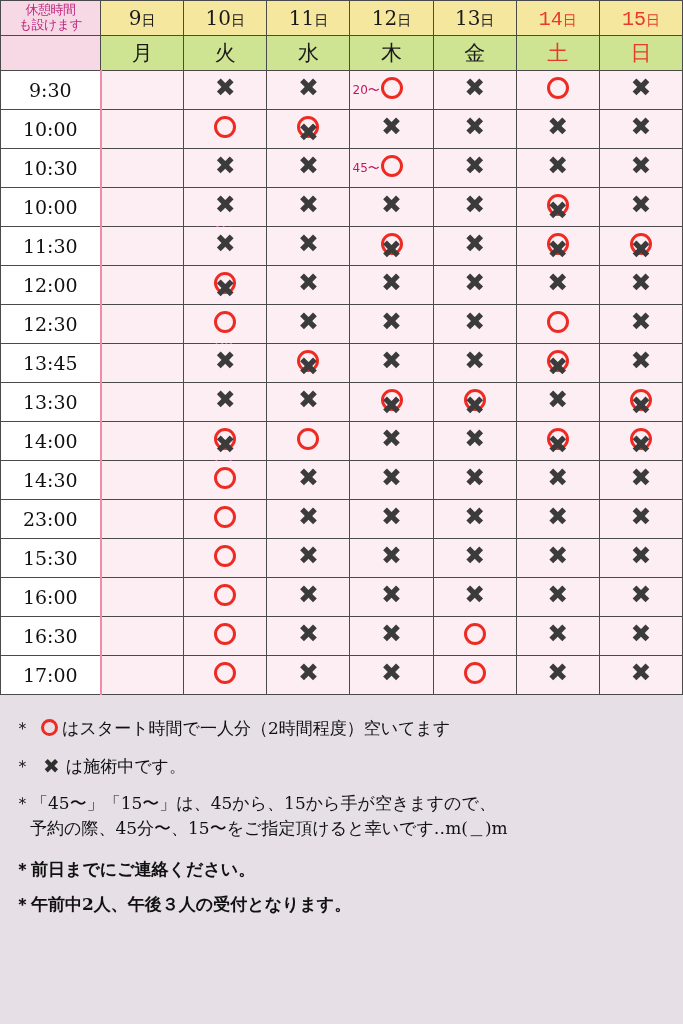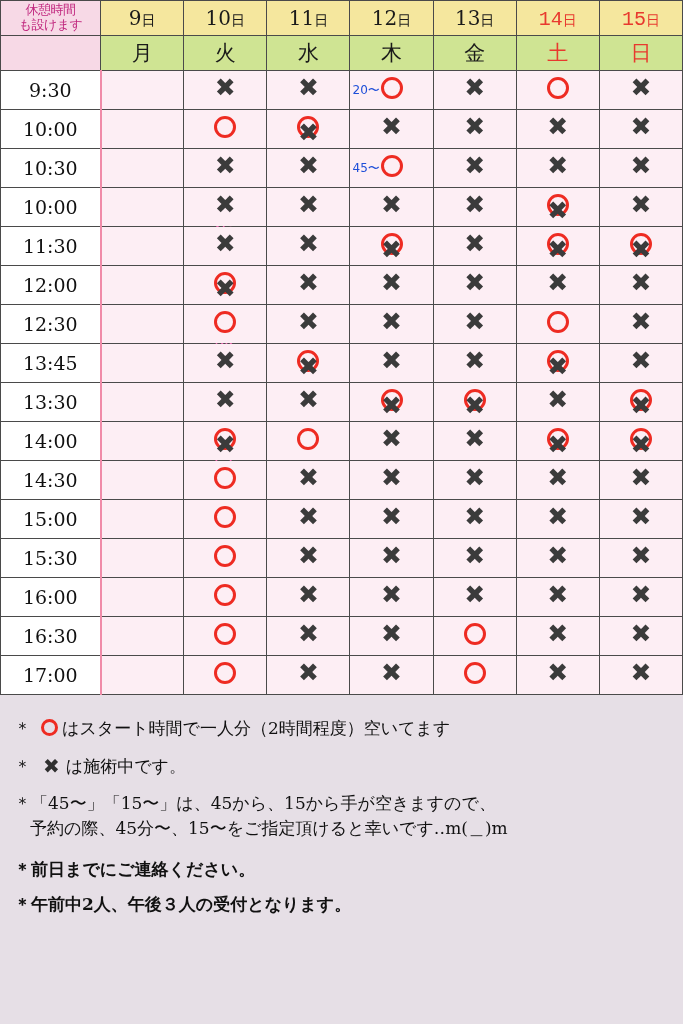--- a/index.html
+++ b/index.html
@@ -127,21 +127,21 @@
     line-height: 26px;
     text-align: center;
     font-family: "DejaVu Sans", sans-serif;
   }
   .x-mark.shift-dn { margin-top: -7px; }
   .note {
     position: absolute;
     left: -22px;
     top: 2px;
     font-size: 12px;
-    color: #1d4ed8;
+    color: #be185d;
     font-family: "DejaVu Sans", sans-serif;
     white-space: nowrap;
   }
 
   
   .legend {
     padding: 22px 14px 0 14px;
     font-family: "DejaVu Serif", serif;
     color: #111;
   }
@@ -324,21 +324,21 @@
           <td class="time">14:30</td>
           <td class="cell"></td>
           <td class="cell"><span class="mark"><span class="o-ring"></span></span></td>
           <td class="cell"><span class="mark"><span class="x-mark">✖</span></span></td>
           <td class="cell"><span class="mark"><span class="x-mark">✖</span></span></td>
           <td class="cell"><span class="mark"><span class="x-mark">✖</span></span></td>
           <td class="cell"><span class="mark"><span class="x-mark">✖</span></span></td>
           <td class="cell"><span class="mark"><span class="x-mark">✖</span></span></td>
         </tr>
         <tr class="row">
-          <td class="time">15:00</td>
+          <td class="time">23:00</td>
           <td class="cell"></td>
           <td class="cell"><span class="mark"><span class="o-ring"></span></span></td>
           <td class="cell"><span class="mark"><span class="x-mark">✖</span></span></td>
           <td class="cell"><span class="mark"><span class="x-mark">✖</span></span></td>
           <td class="cell"><span class="mark"><span class="x-mark">✖</span></span></td>
           <td class="cell"><span class="mark"><span class="x-mark">✖</span></span></td>
           <td class="cell"><span class="mark"><span class="x-mark">✖</span></span></td>
         </tr>
         <tr class="row">
           <td class="time">15:30</td>

